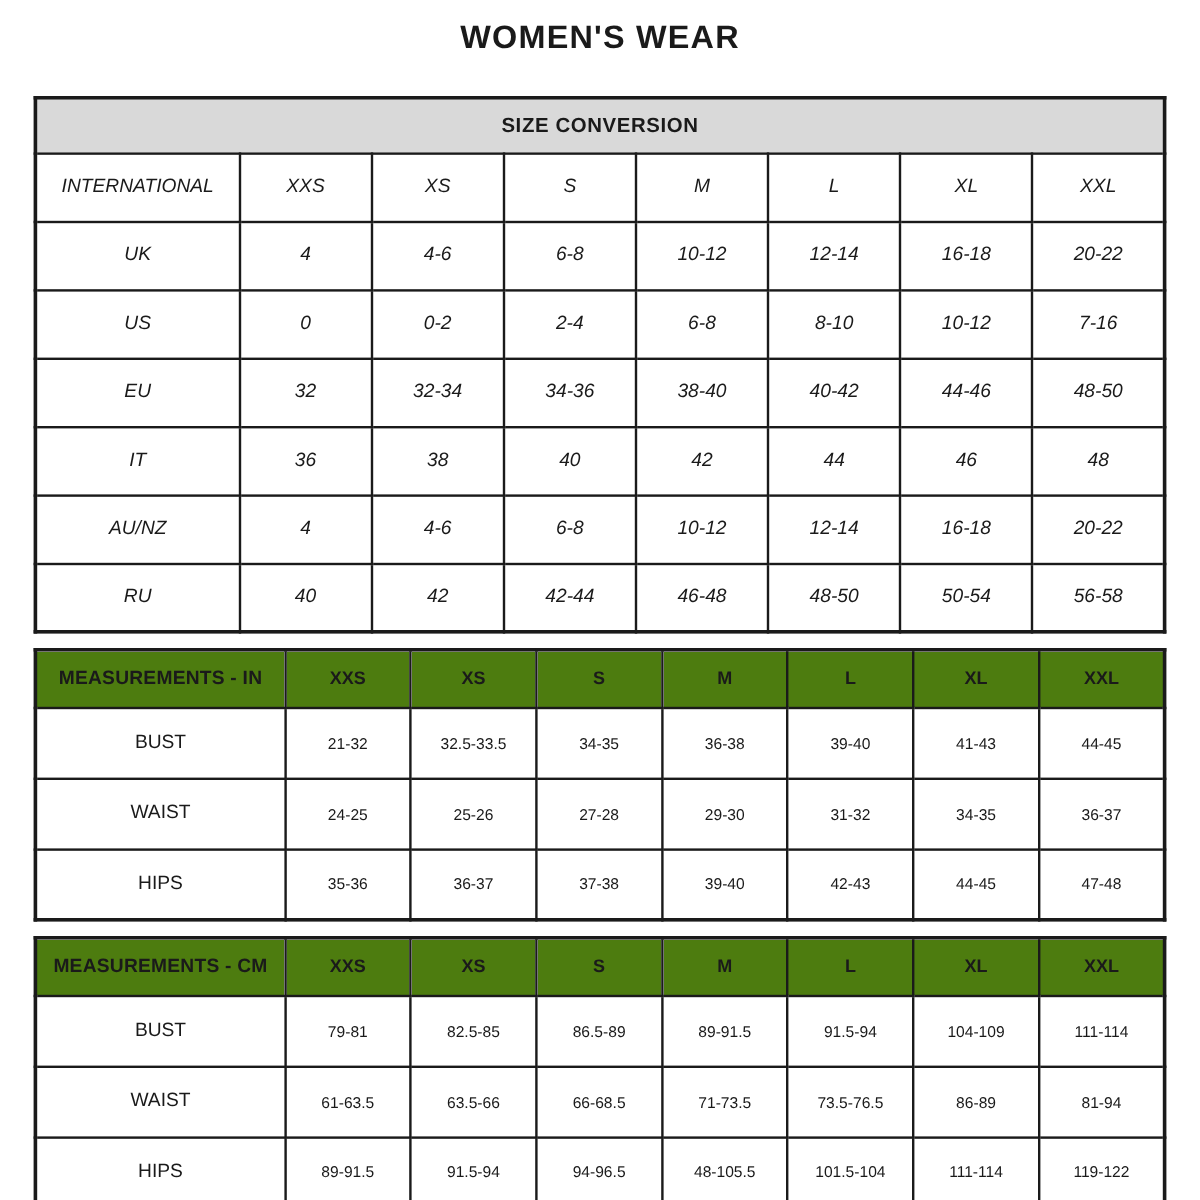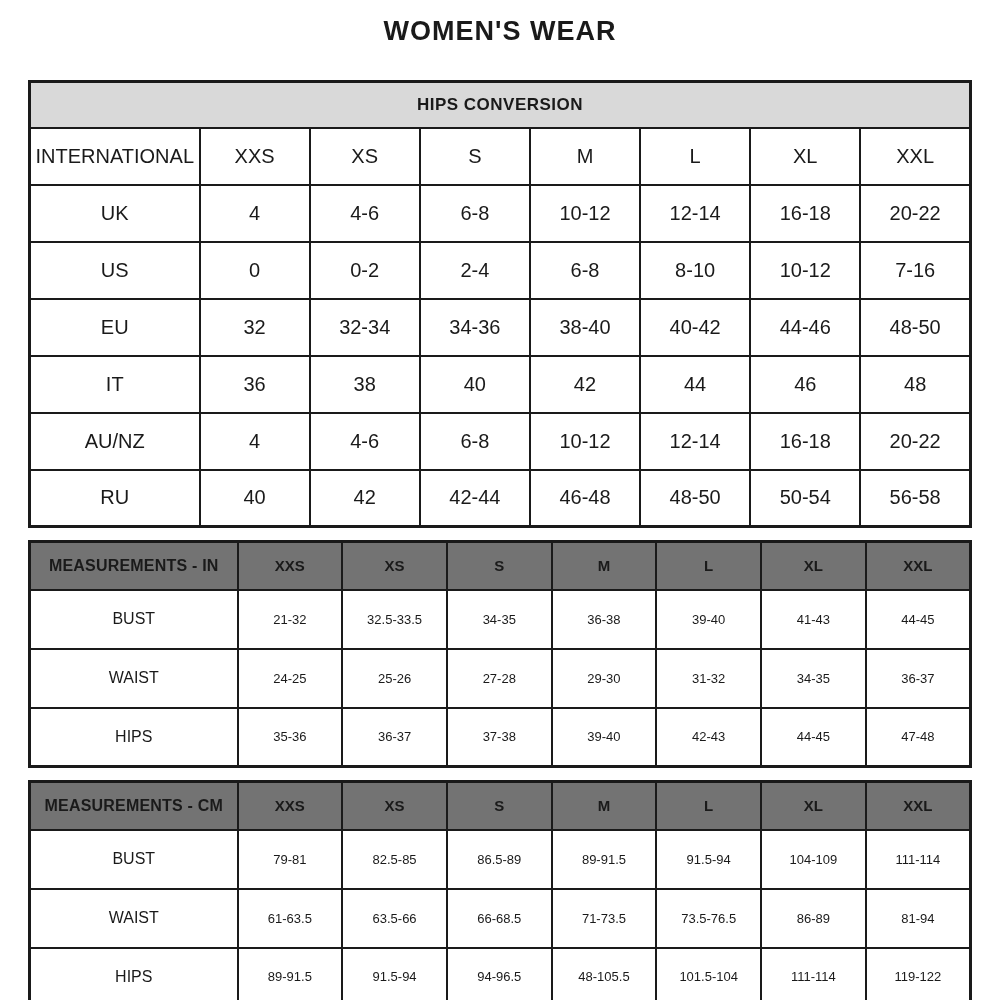--- a/index.html
+++ b/index.html
@@ -41,25 +41,26 @@
   .conv-table tbody tr { height: 57px; }
   .meas-table thead tr { height: 48px; }
   .meas-table tbody tr { height: 59px; }
   .table-title-cell {
     background: #d9d9d9;
     font-weight: 700;
     font-size: 17px;
     letter-spacing: 0.5px;
   }
   .conv-table td {
-    font-size: 20px;
+    font-size: 16px;
     font-weight: 400;
+    font-style: italic;
   }
   .meas-table thead th {
-    background: #737373;
+    background: #4d7c0f;
     font-weight: 700;
     font-size: 15px;
   }
   .meas-table thead th.table-title-cell {
     font-size: 16px;
     letter-spacing: 0.2px;
   }
   .meas-table td {
     font-size: 13px;
     font-weight: 400;
@@ -82,21 +83,21 @@
       <col>
         <col>
         <col>
         <col>
         <col>
         <col>
         <col>
     </colgroup>
     <thead>
       <tr>
-        <th colspan="8" class="table-title-cell">HIPS CONVERSION</th>
+        <th colspan="8" class="table-title-cell">SIZE CONVERSION</th>
       </tr>
     </thead>
     <tbody>
         <tr>
           <td>INTERNATIONAL</td>
           <td>XXS</td>
           <td>XS</td>
           <td>S</td>
           <td>M</td>
           <td>L</td>

